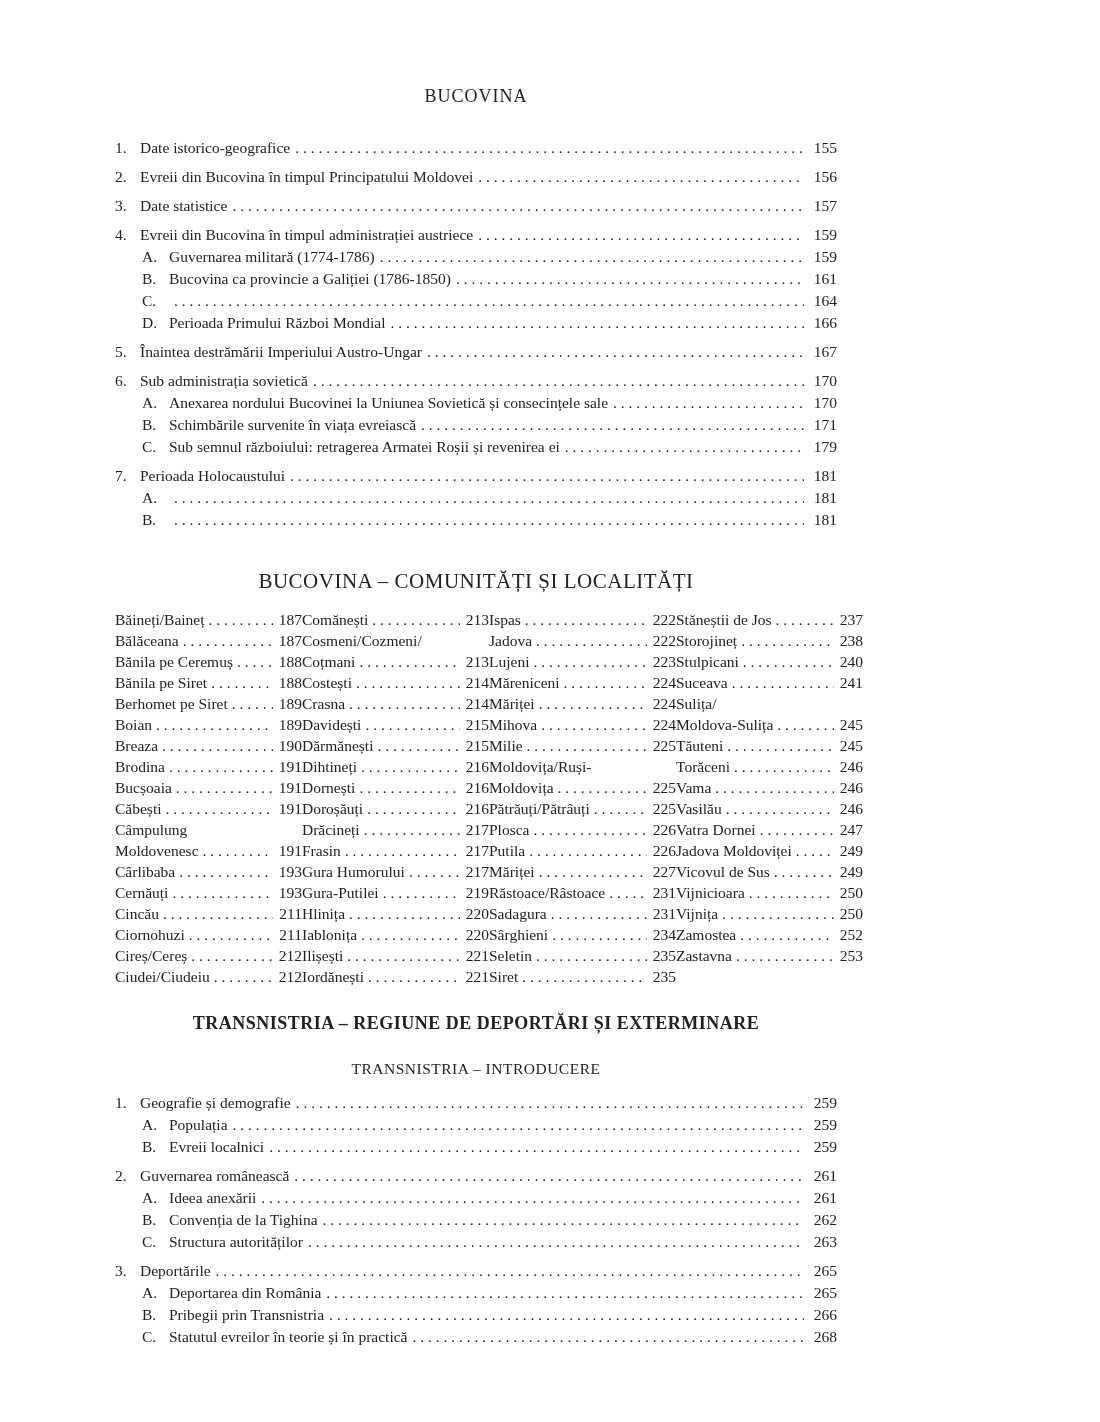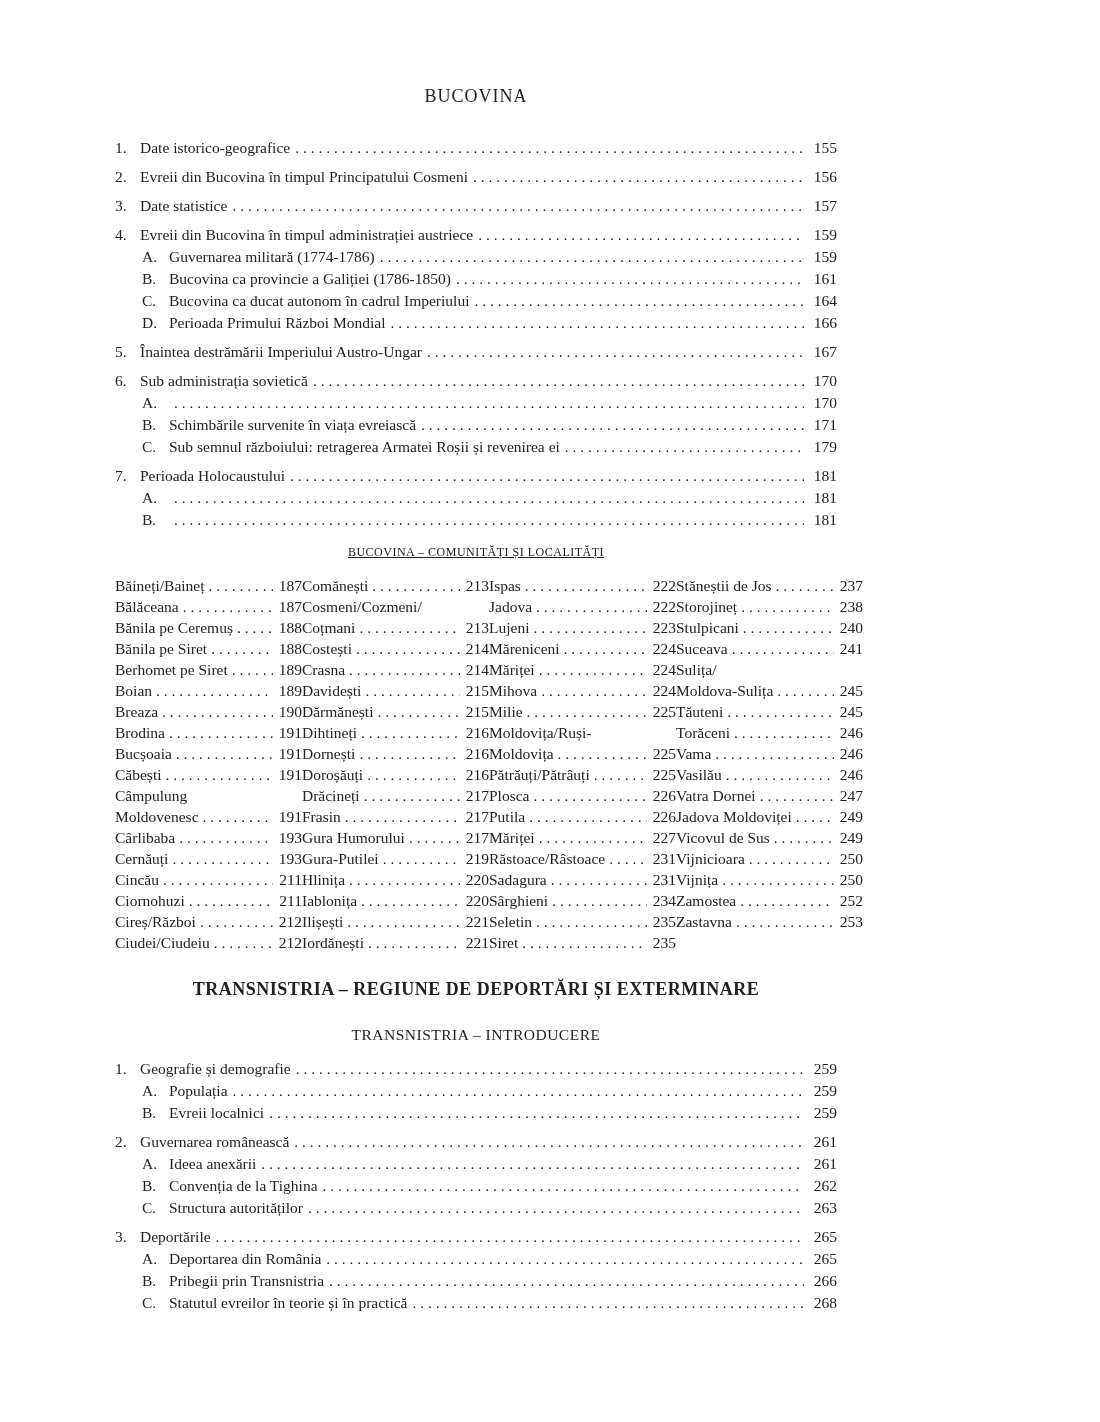--- a/index.html
+++ b/index.html
@@ -36,22 +36,22 @@
   .leader {
     flex: 1 1 auto; overflow: hidden; white-space: nowrap;
     margin: 0 3px 0 5px; min-width: 10px;
   }
   .leader::after {
     content: ". . . . . . . . . . . . . . . . . . . . . . . . . . . . . . . . . . . . . . . . . . . . . . . . . . . . . . . . . . . . . . . . . . . . . . . . . . . . . . . . . . . . . . . . . . . . . . . . . . . . . . . . . . . . . . . . . . . . . . . . . . . . . . . . ";
   }
   .toc-row .pg { flex: none; min-width: 30px; text-align: right; }
 
   .loc-heading {
-    font-size: 12px; font-weight: 400; letter-spacing: 0.5px;
-    text-align: center; margin: 14px 0 0 0; text-decoration: underline;
+    font-size: 21px; font-weight: 400; letter-spacing: 0.5px;
+    text-align: center; margin: 38px 0 0 0;
   }
   .loc-columns {
     display: flex; justify-content: space-between;
     margin-top: 15px;
   }
   .loc-col { width: 187px; }
   .loc-row {
     display: flex; align-items: baseline;
     font-size: 15.5px; line-height: 21px; white-space: nowrap;
   }
@@ -76,21 +76,21 @@
 
   <div class="toc" id="bucovina-toc">
       <div class="toc-row top">
         <span class="num">1.</span>
         <span class="txt">Date istorico-geografice</span>
         <span class="leader"></span>
         <span class="pg">155</span>
       </div>
       <div class="toc-row top">
         <span class="num">2.</span>
-        <span class="txt">Evreii din Bucovina în timpul Principatului Cosmeni</span>
+        <span class="txt">Evreii din Bucovina în timpul Principatului Moldovei</span>
         <span class="leader"></span>
         <span class="pg">156</span>
       </div>
       <div class="toc-row top">
         <span class="num">3.</span>
         <span class="txt">Date statistice</span>
         <span class="leader"></span>
         <span class="pg">157</span>
       </div>
       <div class="toc-row top">
@@ -106,21 +106,20 @@
         <span class="pg">159</span>
       </div>
       <div class="toc-row sub">
         <span class="num">B.</span>
         <span class="txt">Bucovina ca provincie a Galiției (1786-1850)</span>
         <span class="leader"></span>
         <span class="pg">161</span>
       </div>
       <div class="toc-row sub">
         <span class="num">C.</span>
-        <span class="txt">Bucovina ca ducat autonom în cadrul Imperiului</span>
         <span class="leader"></span>
         <span class="pg">164</span>
       </div>
       <div class="toc-row sub">
         <span class="num">D.</span>
         <span class="txt">Perioada Primului Război Mondial</span>
         <span class="leader"></span>
         <span class="pg">166</span>
       </div>
       <div class="toc-row top">
@@ -130,20 +129,21 @@
         <span class="pg">167</span>
       </div>
       <div class="toc-row top">
         <span class="num">6.</span>
         <span class="txt">Sub administrația sovietică</span>
         <span class="leader"></span>
         <span class="pg">170</span>
       </div>
       <div class="toc-row sub">
         <span class="num">A.</span>
+        <span class="txt">Anexarea nordului Bucovinei la Uniunea Sovietică și consecințele sale</span>
         <span class="leader"></span>
         <span class="pg">170</span>
       </div>
       <div class="toc-row sub">
         <span class="num">B.</span>
         <span class="txt">Schimbările survenite în viața evreiască</span>
         <span class="leader"></span>
         <span class="pg">171</span>
       </div>
       <div class="toc-row sub">
@@ -246,21 +246,21 @@
           <span class="txt">Cincău</span>
           <span class="leader"></span>
           <span class="pg">211</span>
         </div>
         <div class="loc-row">
           <span class="txt">Ciornohuzi</span>
           <span class="leader"></span>
           <span class="pg">211</span>
         </div>
         <div class="loc-row">
-          <span class="txt">Cireș/Război</span>
+          <span class="txt">Cireș/Cereș</span>
           <span class="leader"></span>
           <span class="pg">212</span>
         </div>
         <div class="loc-row">
           <span class="txt">Ciudei/Ciudeiu</span>
           <span class="leader"></span>
           <span class="pg">212</span>
         </div>
       </div>
       <div class="loc-col">

